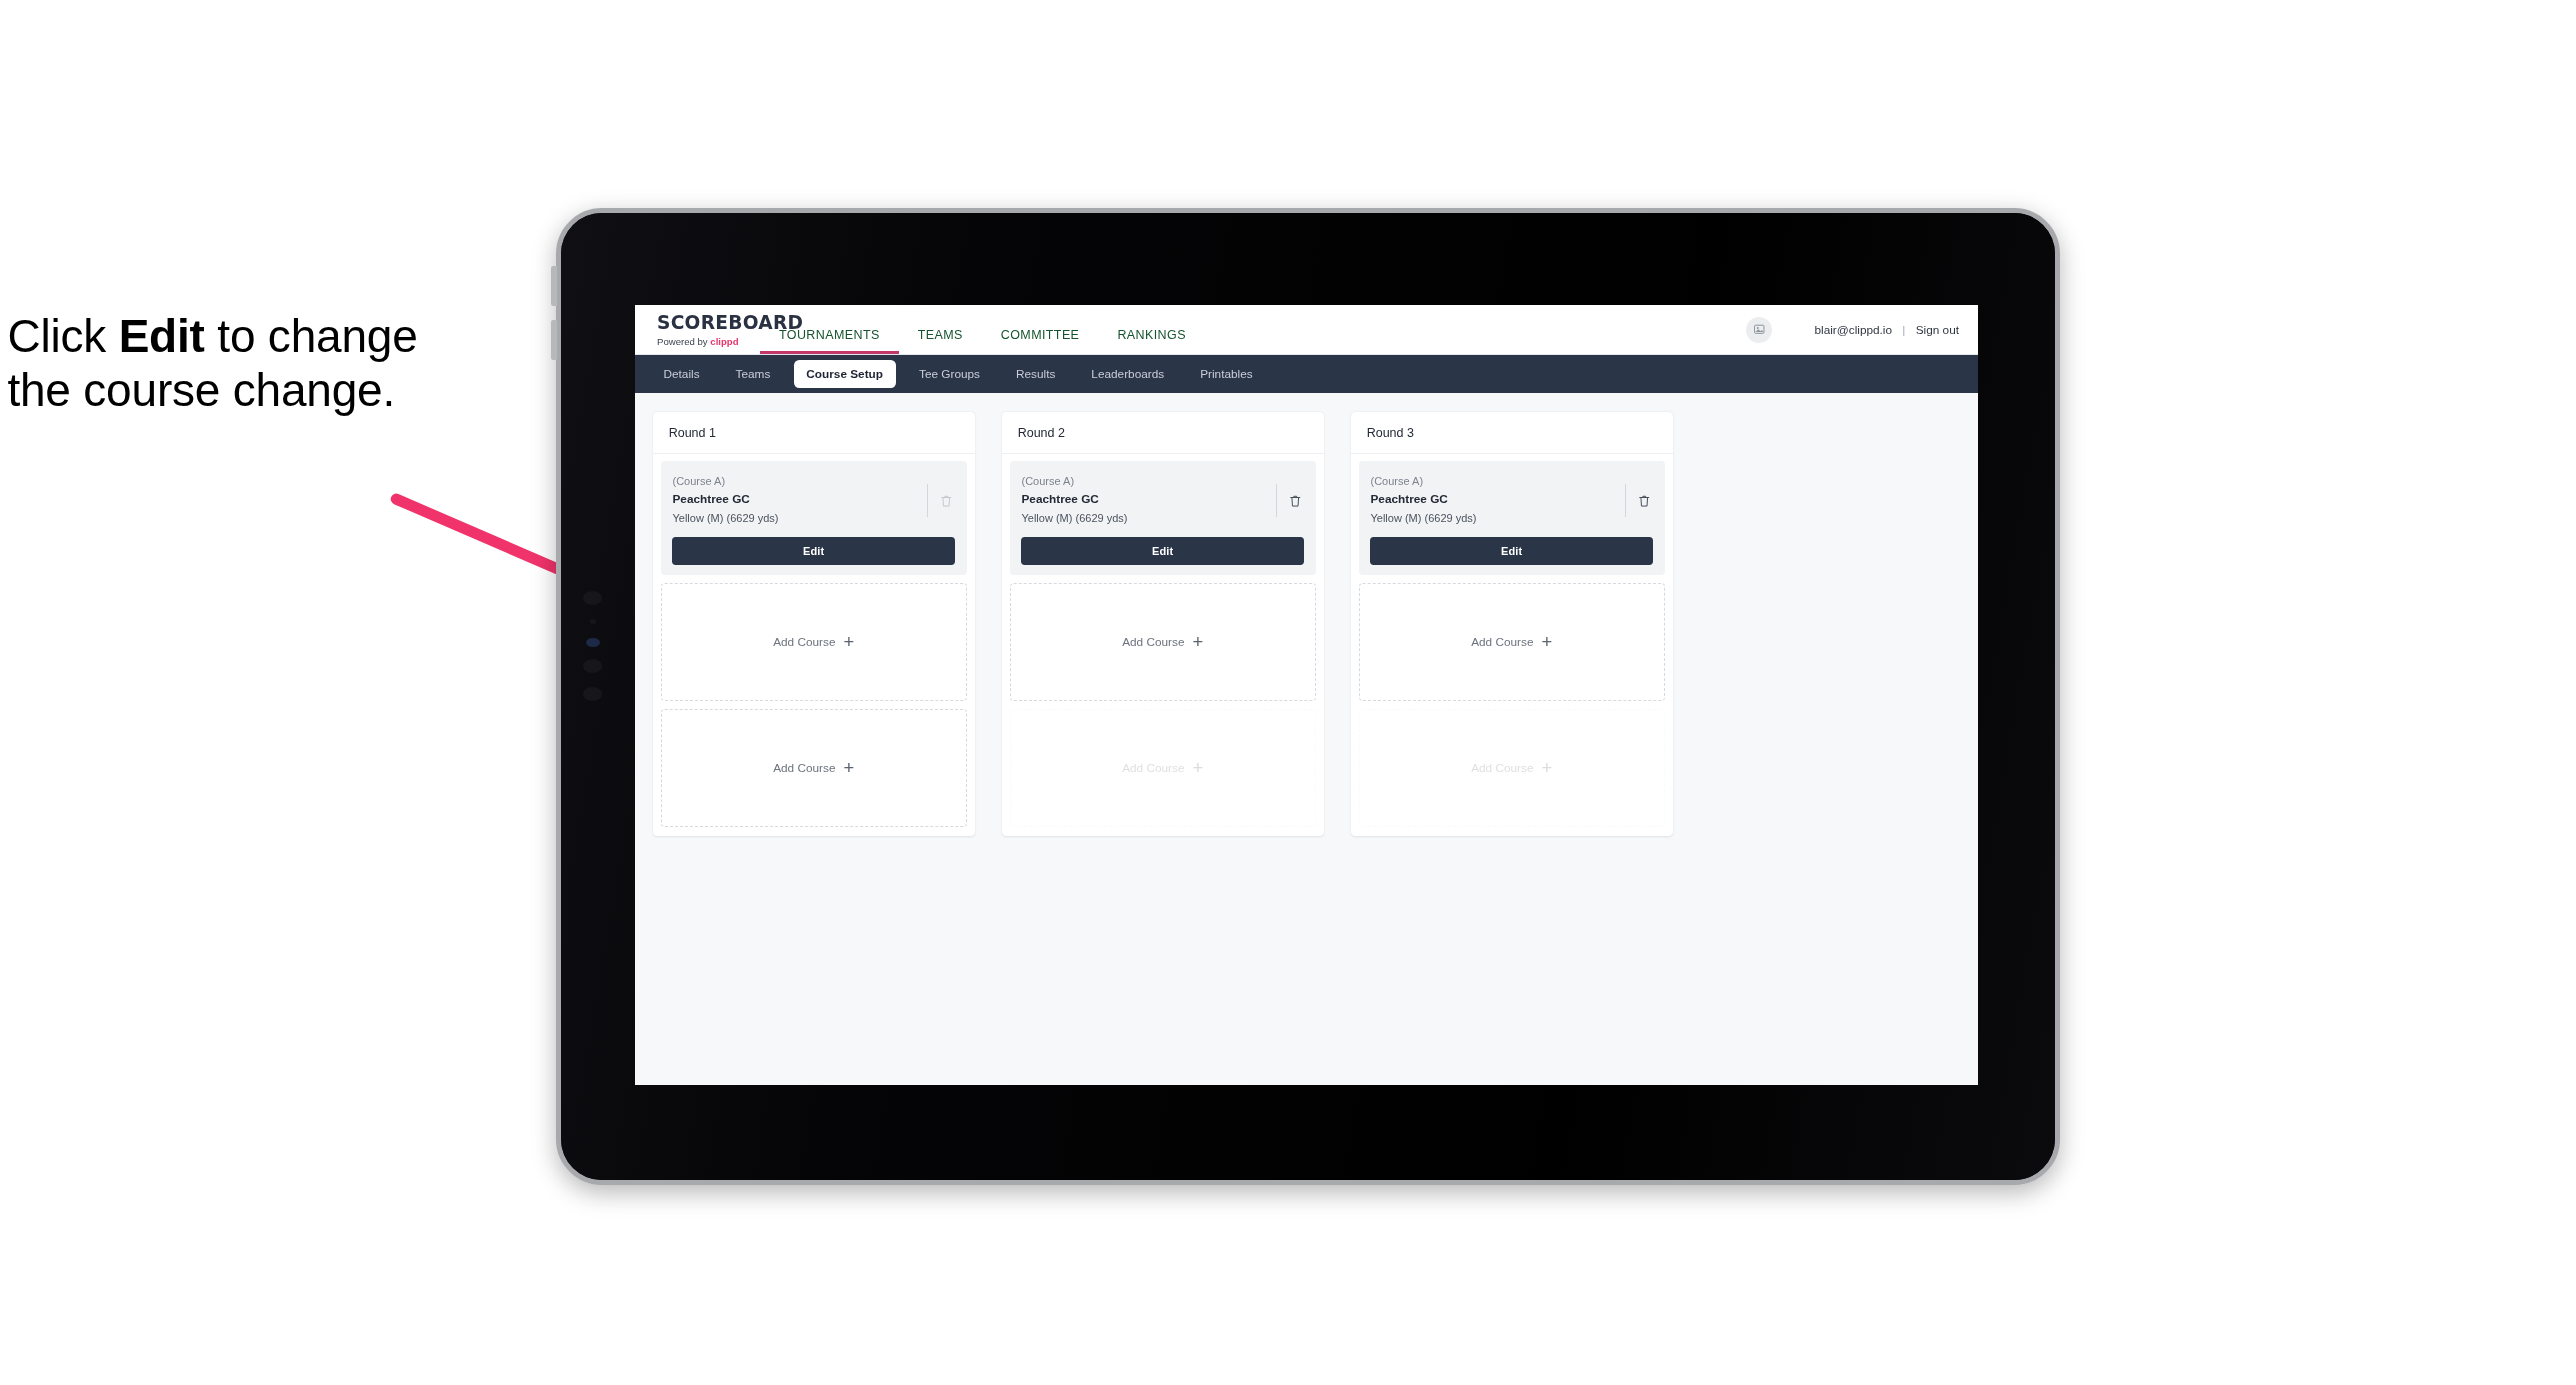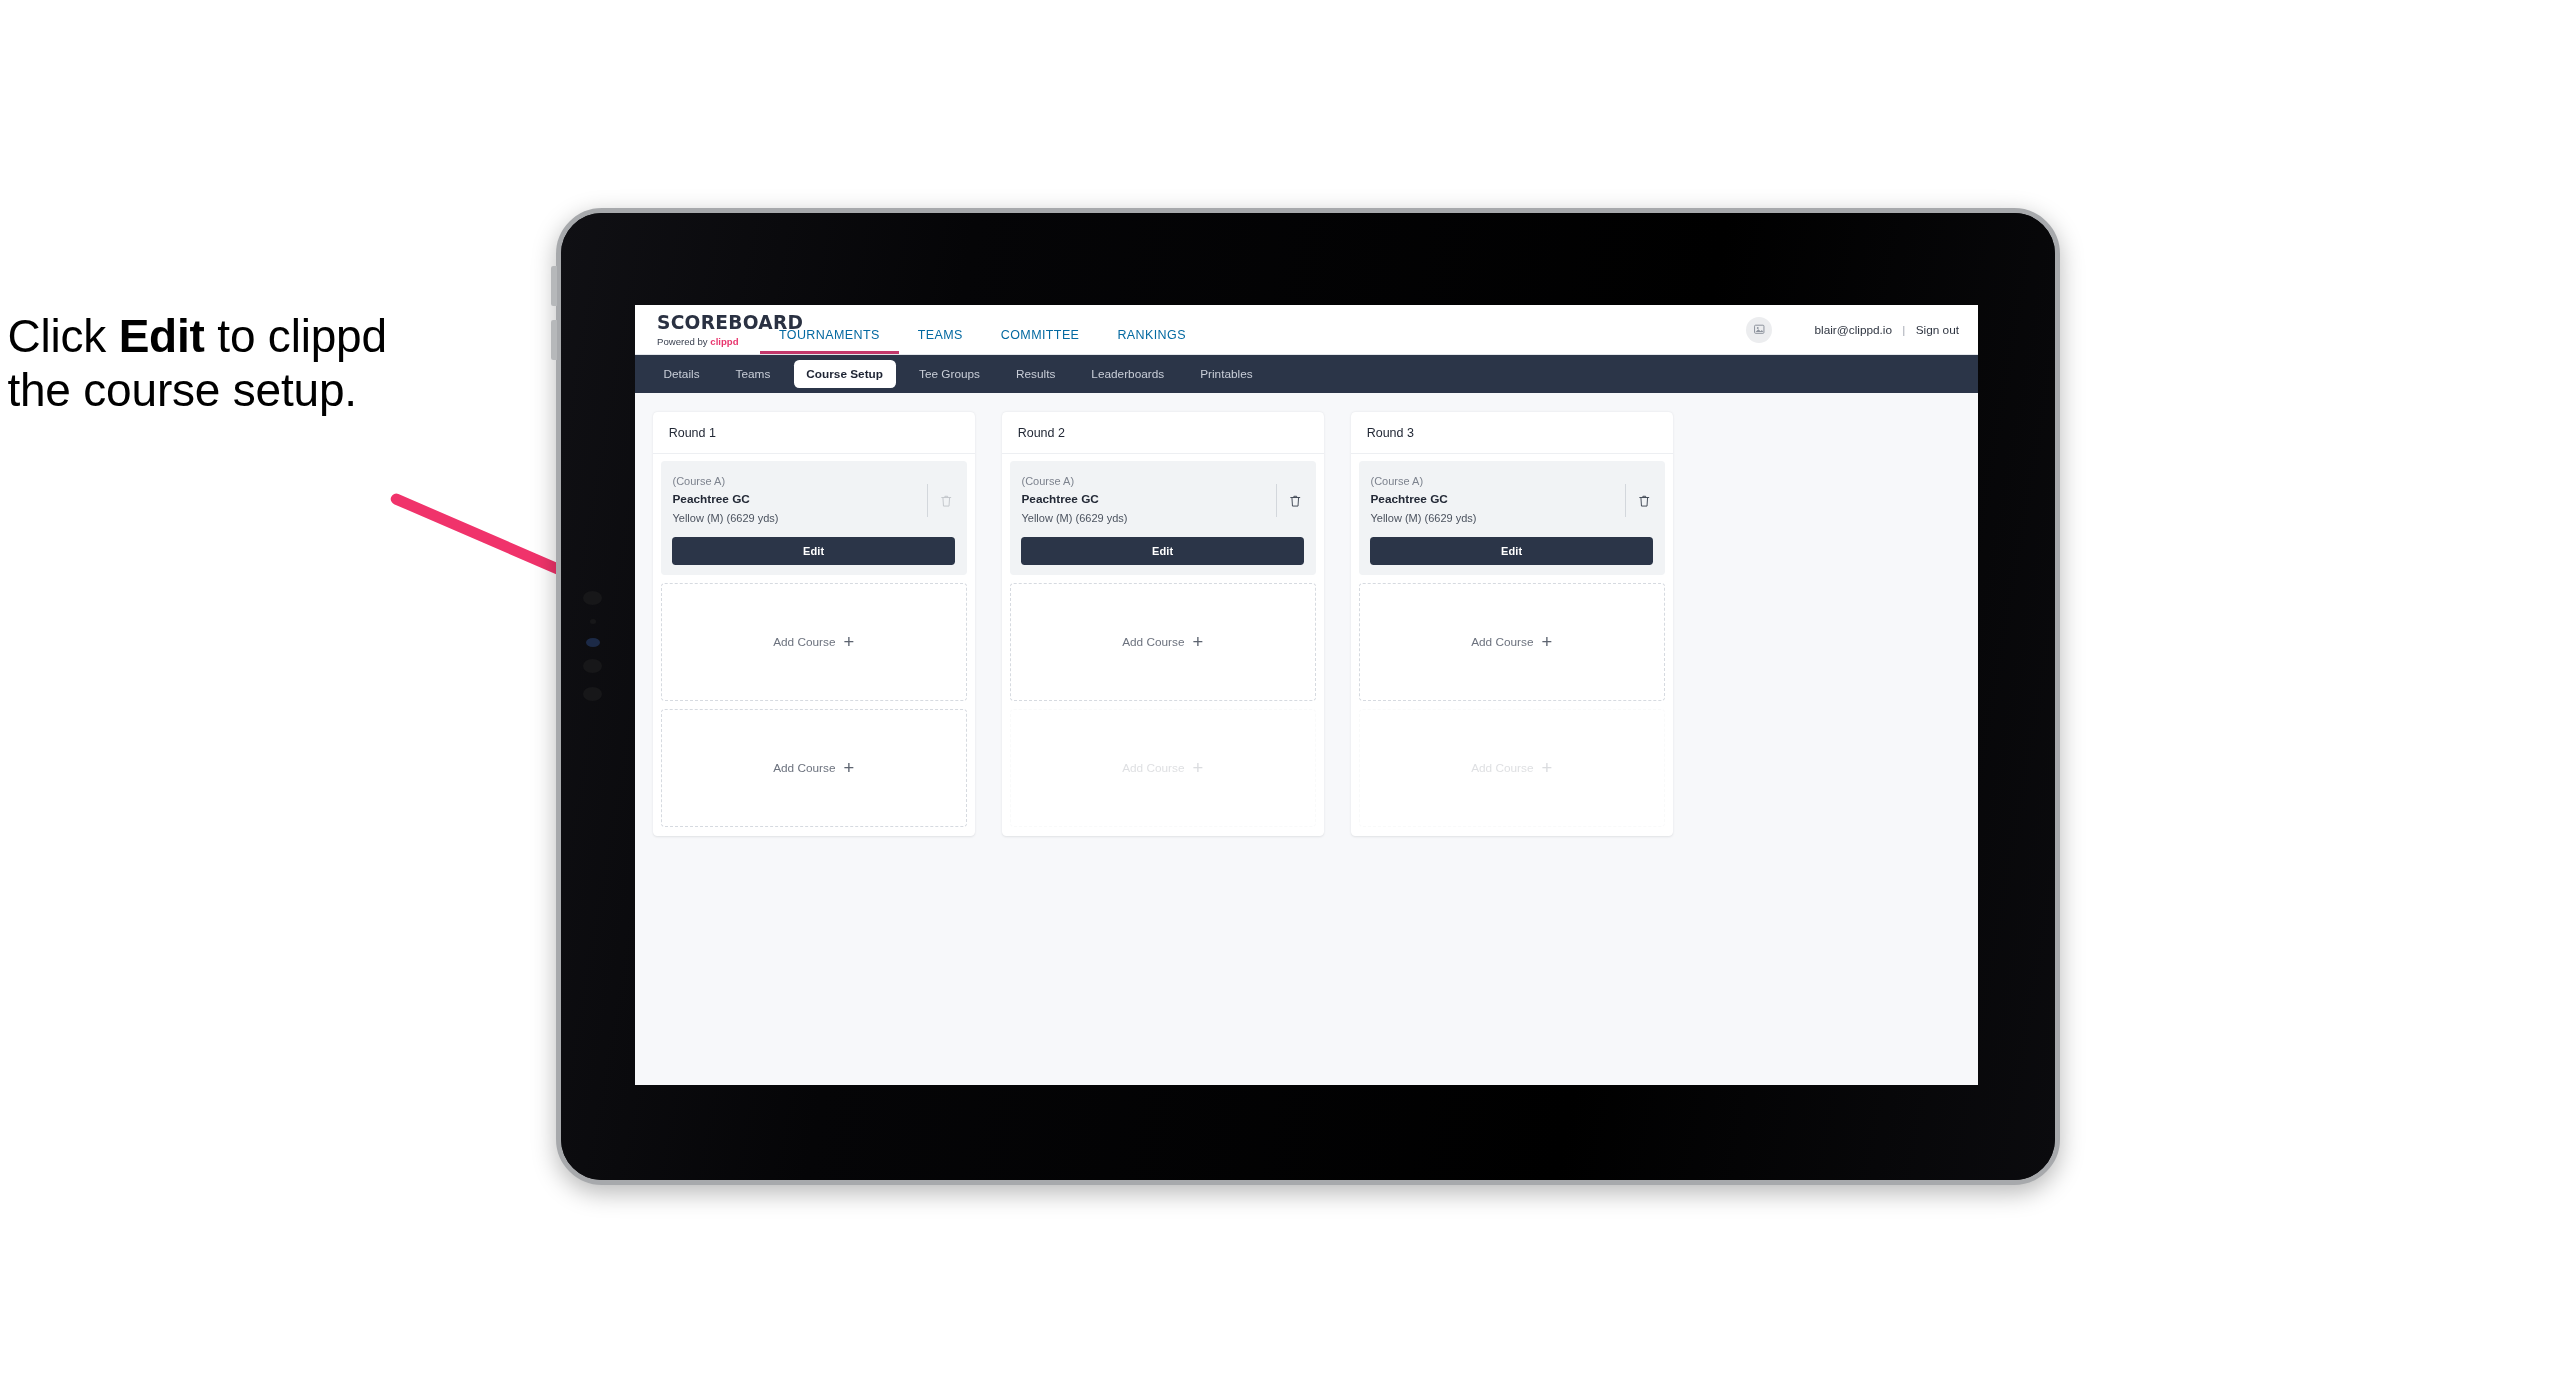--- a/index.html
+++ b/index.html
@@ -131,21 +131,21 @@
   .nav-items {
     display: flex;
     align-items: stretch;
   }
   .nav-item {
     display: flex;
     align-items: center;
     padding: 0 19px;
     font-size: 12.5px;
     letter-spacing: 0.4px;
-    color: #0369a1;
+    color: #14532d;
     position: relative;
     cursor: pointer;
     white-space: nowrap;
     margin-top: 11px;
   }
   .nav-item.active::after {
     content: "";
     position: absolute;
     left: 0; right: 0; bottom: 0;
     height: 2.9px;
@@ -365,21 +365,21 @@
     color: #5d6470;
     line-height: 0.7;
     font-weight: 300;
   }
   .add-course.ghost { opacity: 0.22; border-color: #e6e9ed; }
 </style>
 </head>
 <body>
 
 <div class="callout">
-  <span>Click </span><b>Edit</b><span> to clippd the course setup.</span>
+  <span>Click </span><b>Edit</b><span> to change the course change.</span>
 </div>
 
 <svg class="arrow-svg" viewBox="0 0 400 220">
   <line x1="18" y1="38" x2="300" y2="160" stroke="#f0336b" stroke-width="15" stroke-linecap="round"></line>
   <polygon points="300,122 352,186 272,192" fill="#f0336b"></polygon>
 </svg>
 
 <div class="device">
   <div class="device-inner-shade"></div>
 

